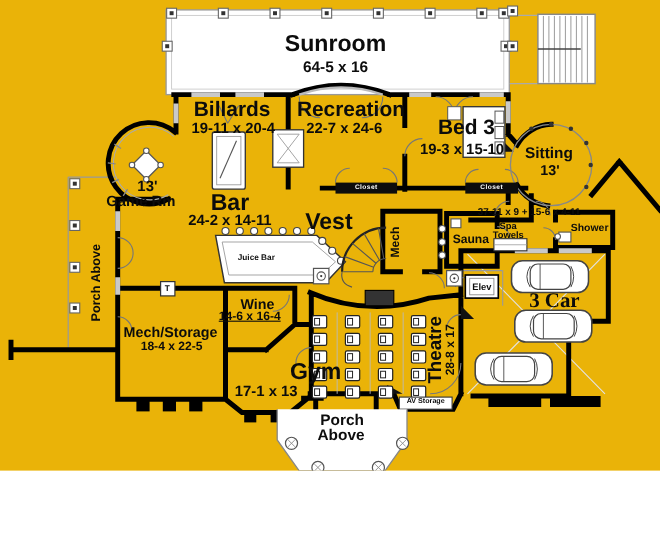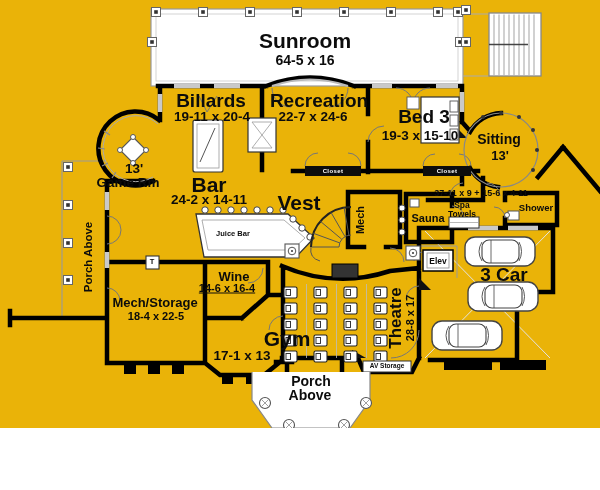--- a/index.html
+++ b/index.html
@@ -318,21 +318,21 @@
 <div class="lbl v" style="left:360px;top:220px;font-size:11px;">Mech</div>
 <div class="lbl v" style="left:89px;top:257px;font-size:11.5px;">Porch Above</div>
 <div class="lbl" style="left:481px;top:193px;font-size:9px;">37-11 x 9 + 15-6 x 4-11</div>
 <div class="lbl" style="left:428px;top:218px;font-size:11px;">Sauna</div>
 <div class="lbl" style="left:462px;top:205px;font-size:8.5px;">Spa</div>
 <div class="lbl" style="left:462px;top:214px;font-size:8.5px;">Towels</div>
 <div class="lbl" style="left:536px;top:208px;font-size:9.5px;">Shower</div>
 <div class="closetbar" style="left:305px;top:166px;width:56px;height:10px;font-size:6px;line-height:10px;">Closet</div>
 <div class="closetbar" style="left:423px;top:166px;width:48px;height:10px;font-size:6px;line-height:10px;">Closet</div>
 <div class="lbl" style="left:438px;top:261px;font-size:8.5px;">Elev</div>
-<div class="lbl" style="left:504px;top:274px;font-size:19px;">3 Car</div>
+<div class="lbl" style="left:504px;top:274px;font-size:19px;font-family:Liberation Serif, serif;">3 Car</div>
 <div class="lbl v" style="left:395px;top:318px;font-size:17px;">Theatre</div>
 <div class="lbl v" style="left:410px;top:318px;font-size:11px;">28-8 x 17</div>
 <div class="lbl" style="left:387px;top:366px;font-size:6.5px;">AV Storage</div>
 <div class="lbl" style="left:243px;top:338px;font-size:21px;margin-left:44px;">Gym</div>
 <div class="lbl" style="left:242px;top:356px;font-size:13.5px;">17-1 x 13</div>
 <div class="lbl" style="left:234px;top:276px;font-size:13px;">Wine</div>
 <div class="lbl" style="left:227px;top:288px;font-size:11px;text-decoration:underline;">14-6 x 16-4</div>
 <div class="lbl" style="left:155px;top:302px;font-size:13px;">Mech/Storage</div>
 <div class="lbl" style="left:156px;top:316px;font-size:11px;">18-4 x 22-5</div>
 <div class="lbl" style="left:311px;top:381px;font-size:14px;">Porch</div>

